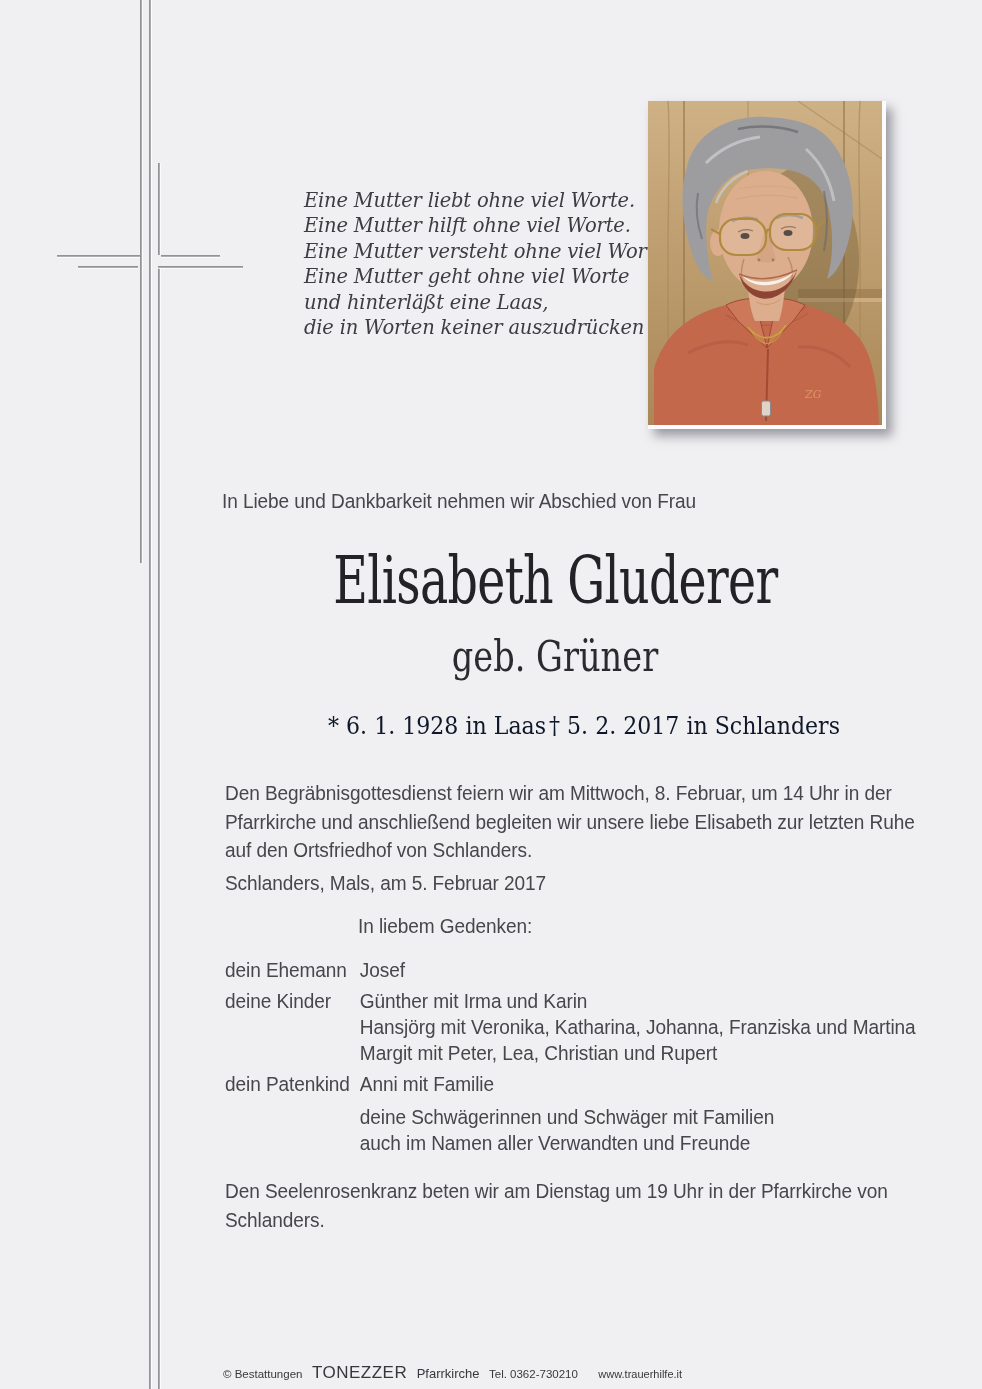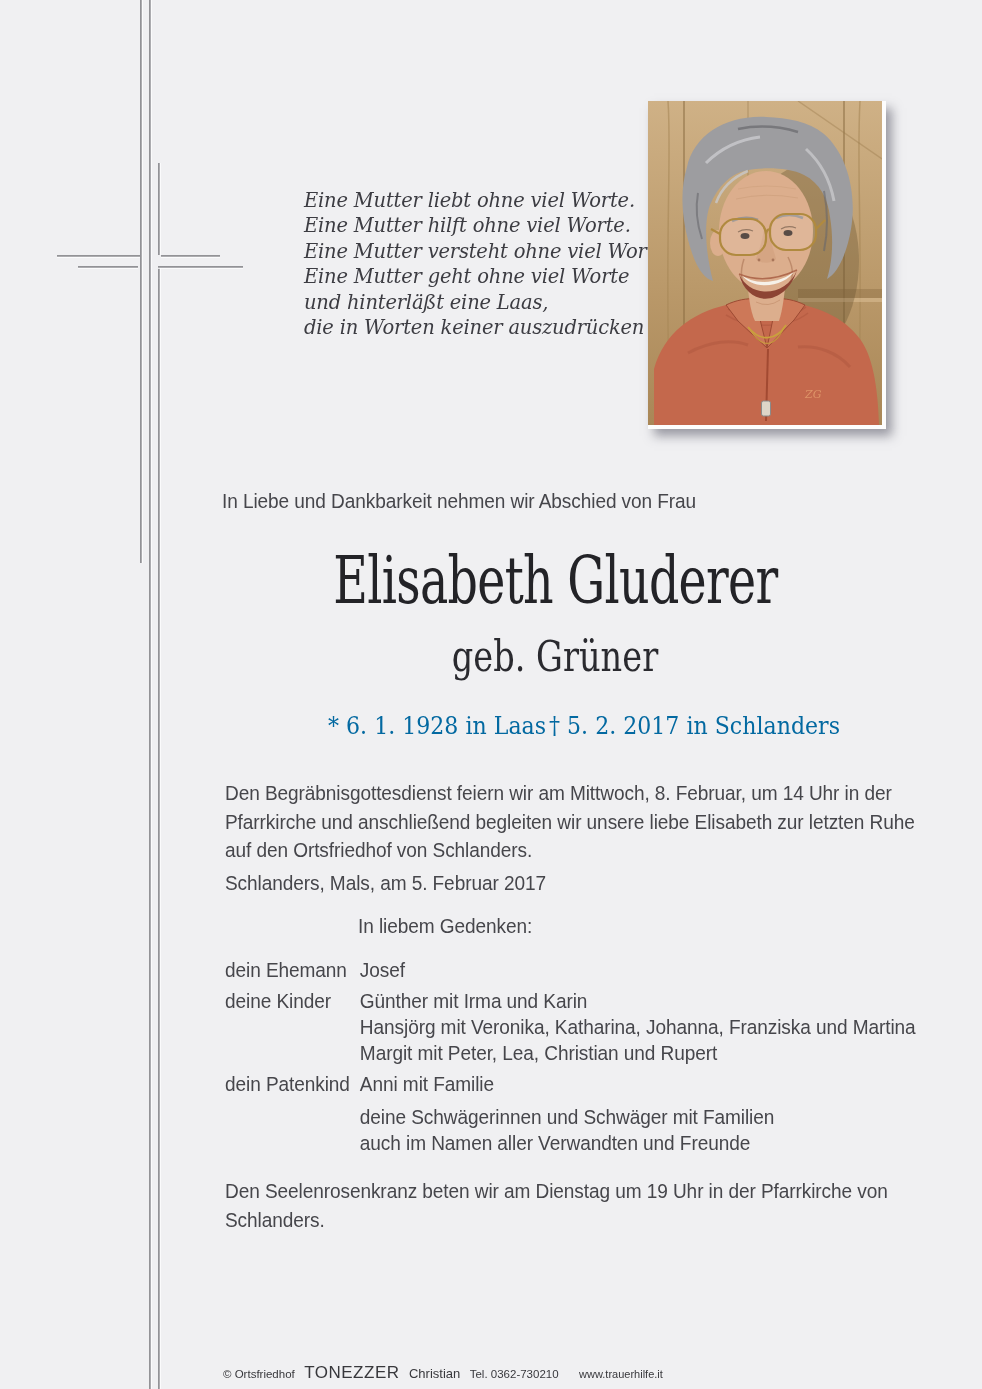--- a/index.html
+++ b/index.html
@@ -51,21 +51,21 @@
     font-family:"DejaVu Serif","Liberation Serif",serif;
     font-size:66px;color:var(--heading);
   }
   .name>span{display:inline-block;transform:scaleX(.72);letter-spacing:-1px;}
   .maiden{
     position:absolute;left:115px;top:632px;width:880px;text-align:center;
     font-family:"DejaVu Serif","Liberation Serif",serif;
     font-size:42px;color:#2a2a2f;
   }
   .maiden>span{display:inline-block;transform:scaleX(.8);}
-  .dates{position:absolute;top:712px;font-size:24px;color:#0369a1;white-space:nowrap;}
+  .dates{position:absolute;top:712px;font-size:24px;color:#0f172a;white-space:nowrap;}
   .dates>span{display:inline-block;transform:scaleX(.92);transform-origin:0 0;}
   .birth{left:328px;}
   .death{left:549px;}
 
   .announce{position:absolute;left:225px;top:779px;width:762px;line-height:28.5px;}
   .dateline{position:absolute;left:225px;top:871px;white-space:nowrap;}
   .gedenken{position:absolute;left:358px;top:914px;white-space:nowrap;}
 
   .family{position:absolute;left:225px;top:957px;width:745px;}
   .frow{display:flex;line-height:26px;}
@@ -254,20 +254,20 @@
     </div>
     <div class="frow">
       <div class="flabel"></div>
       <div>auch im Namen aller Verwandten und Freunde</div>
     </div>
   </div>
 
   <div class="rosary body cond">Den Seelenrosenkranz beten wir am Dienstag um 19 Uhr in der Pfarrkirche von Schlanders.</div>
 
   <div class="footer">
-    <span class="f-copy">© Ortsfriedhof</span>
+    <span class="f-copy">© Bestattungen</span>
     <span class="f-brand">TONEZZER</span>
-    <span class="f-loc">Christian</span>
+    <span class="f-loc">Pfarrkirche</span>
     <span class="f-tel">Tel. 0362-730210</span>
     <span class="f-web">www.trauerhilfe.it</span>
   </div>
 
 </div>
 
 </body></html>

